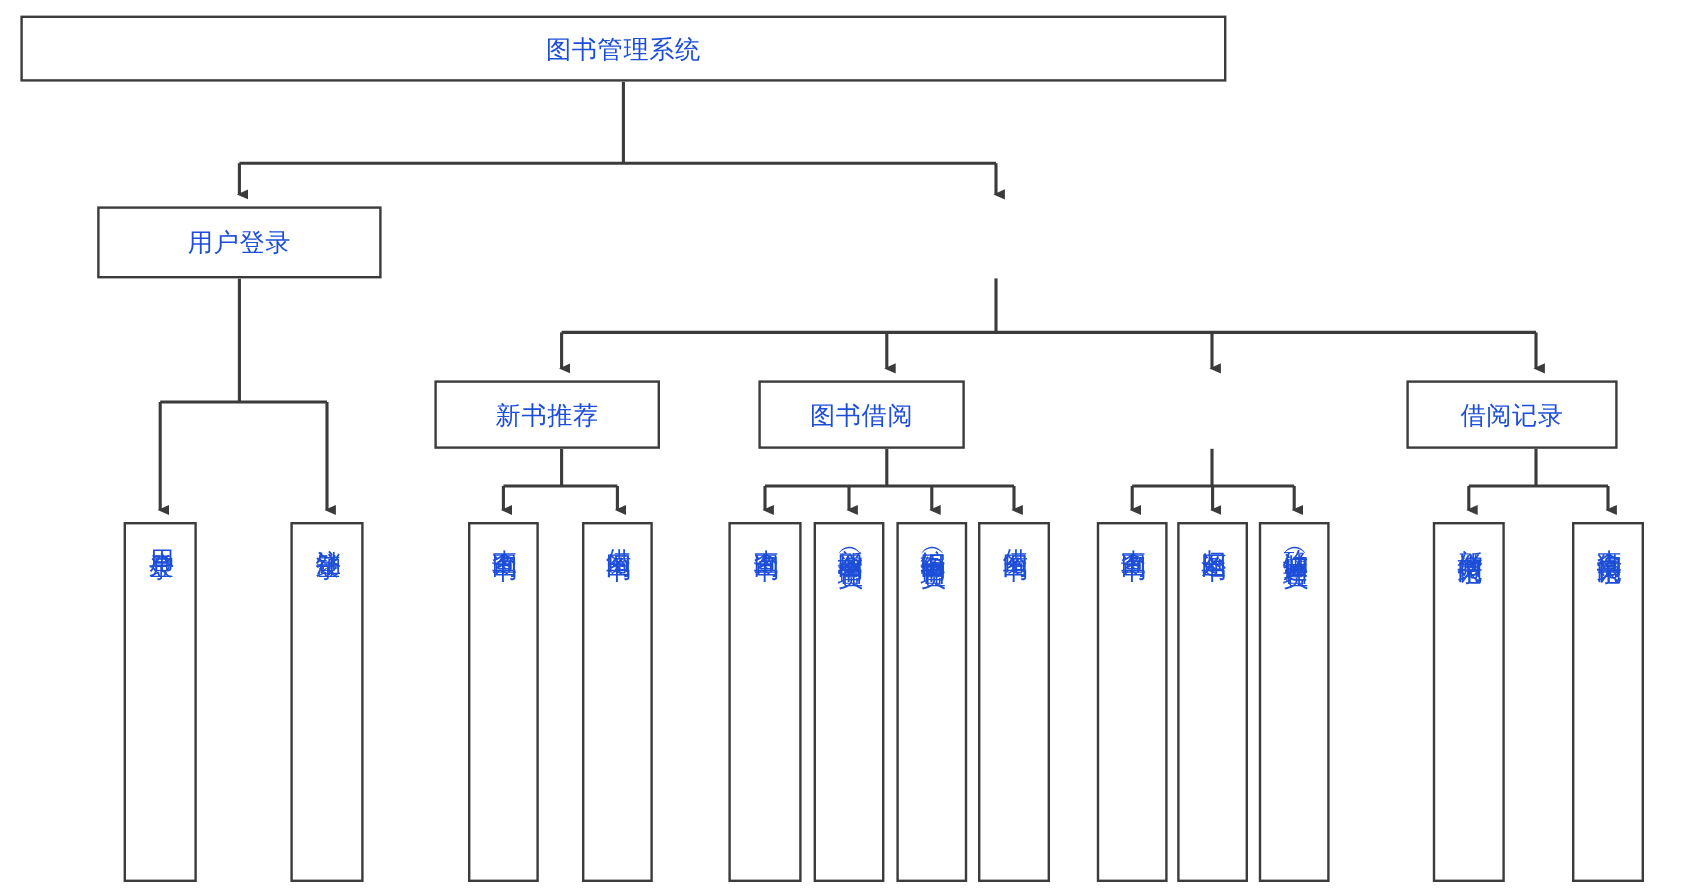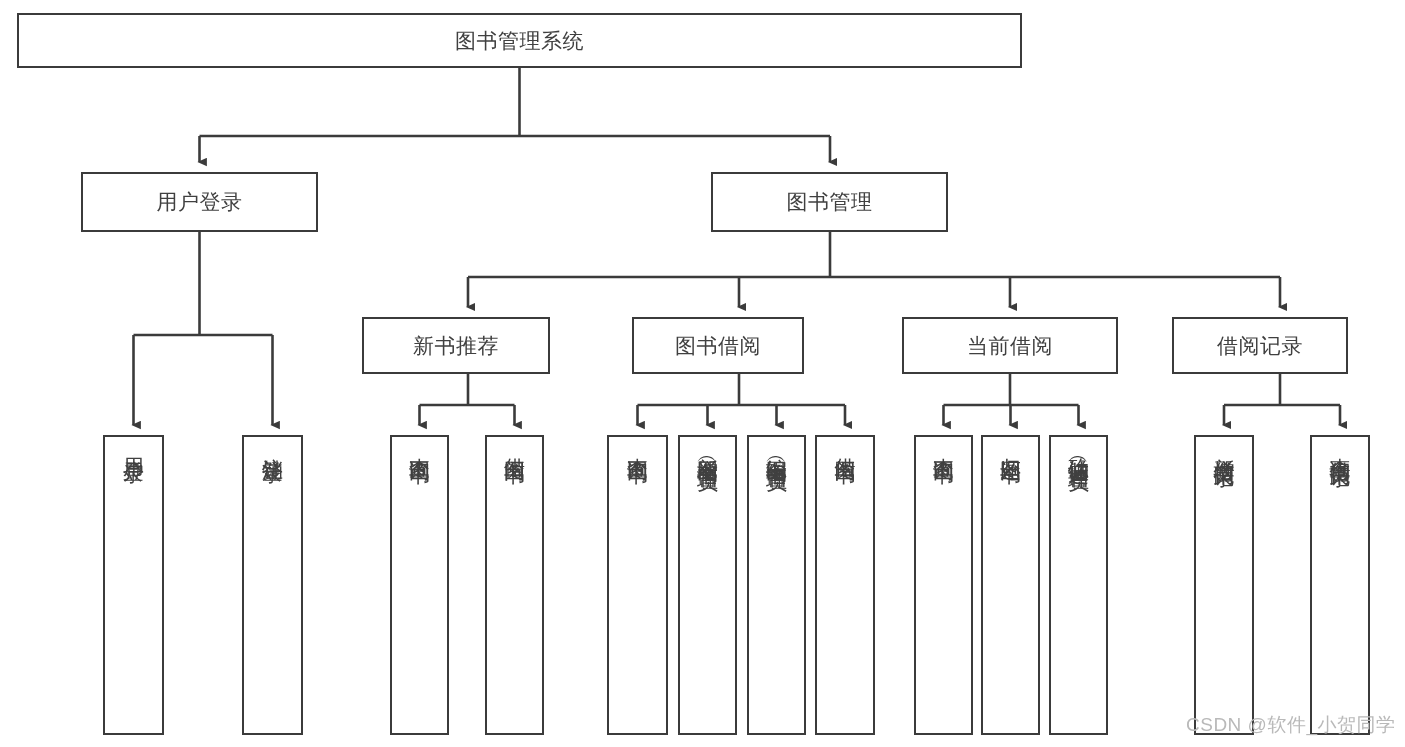--- a/index.html
+++ b/index.html
@@ -22,21 +22,21 @@
     left: 0;
     top: 0;
     width: 1405px;
     height: 747px;
   }
   .node {
     position: absolute;
     box-sizing: border-box;
     border: 2px solid #3b3b3b;
     background: #ffffff;
-    color: #404040;
+    color: #1d4ed8;
     display: flex;
     align-items: center;
     justify-content: center;
     text-align: center;
   }
   .node.h {
     font-size: 21px;
     letter-spacing: 0.5px;
   }
   .node.v {
@@ -117,32 +117,26 @@
     </g>
   </svg>
 
   <div class="node h" style="left:17px;top:13px;width:1005px;height:55px;">
     <span class="label">图书管理系统</span>
   </div>
 
   <div class="node h" style="left:81px;top:172px;width:237px;height:60px;">
     <span class="label">用户登录</span>
   </div>
-  <div class="node h" style="left:711px;top:172px;width:237px;height:60px;">
-    <span class="label">图书管理</span>
-  </div>
 
   <div class="node h" style="left:362px;top:317px;width:188px;height:57px;">
     <span class="label">新书推荐</span>
   </div>
   <div class="node h" style="left:632px;top:317px;width:172px;height:57px;">
     <span class="label">图书借阅</span>
-  </div>
-  <div class="node h" style="left:902px;top:317px;width:216px;height:57px;">
-    <span class="label">当前借阅</span>
   </div>
   <div class="node h" style="left:1172px;top:317px;width:176px;height:57px;">
     <span class="label">借阅记录</span>
   </div>
 
   <div class="node v" style="left:103px;top:435px;width:61px;height:300px;">
     <span class="label">用户登录</span>
   </div>
   <div class="node v" style="left:242px;top:435px;width:61px;height:300px;">
     <span class="label">注销登录</span>
@@ -174,15 +168,14 @@
   <div class="node v" style="left:1049px;top:435px;width:59px;height:300px;">
     <span class="label">确认归还（管理员）</span>
   </div>
   <div class="node v" style="left:1194px;top:435px;width:60px;height:300px;">
     <span class="label">新增借阅记录</span>
   </div>
   <div class="node v" style="left:1310px;top:435px;width:60px;height:300px;">
     <span class="label">查询借阅记录</span>
   </div>
 
-  <div class="watermark">CSDN @软件_小贺同学</div>
 
 </div>
 
 </body></html>

